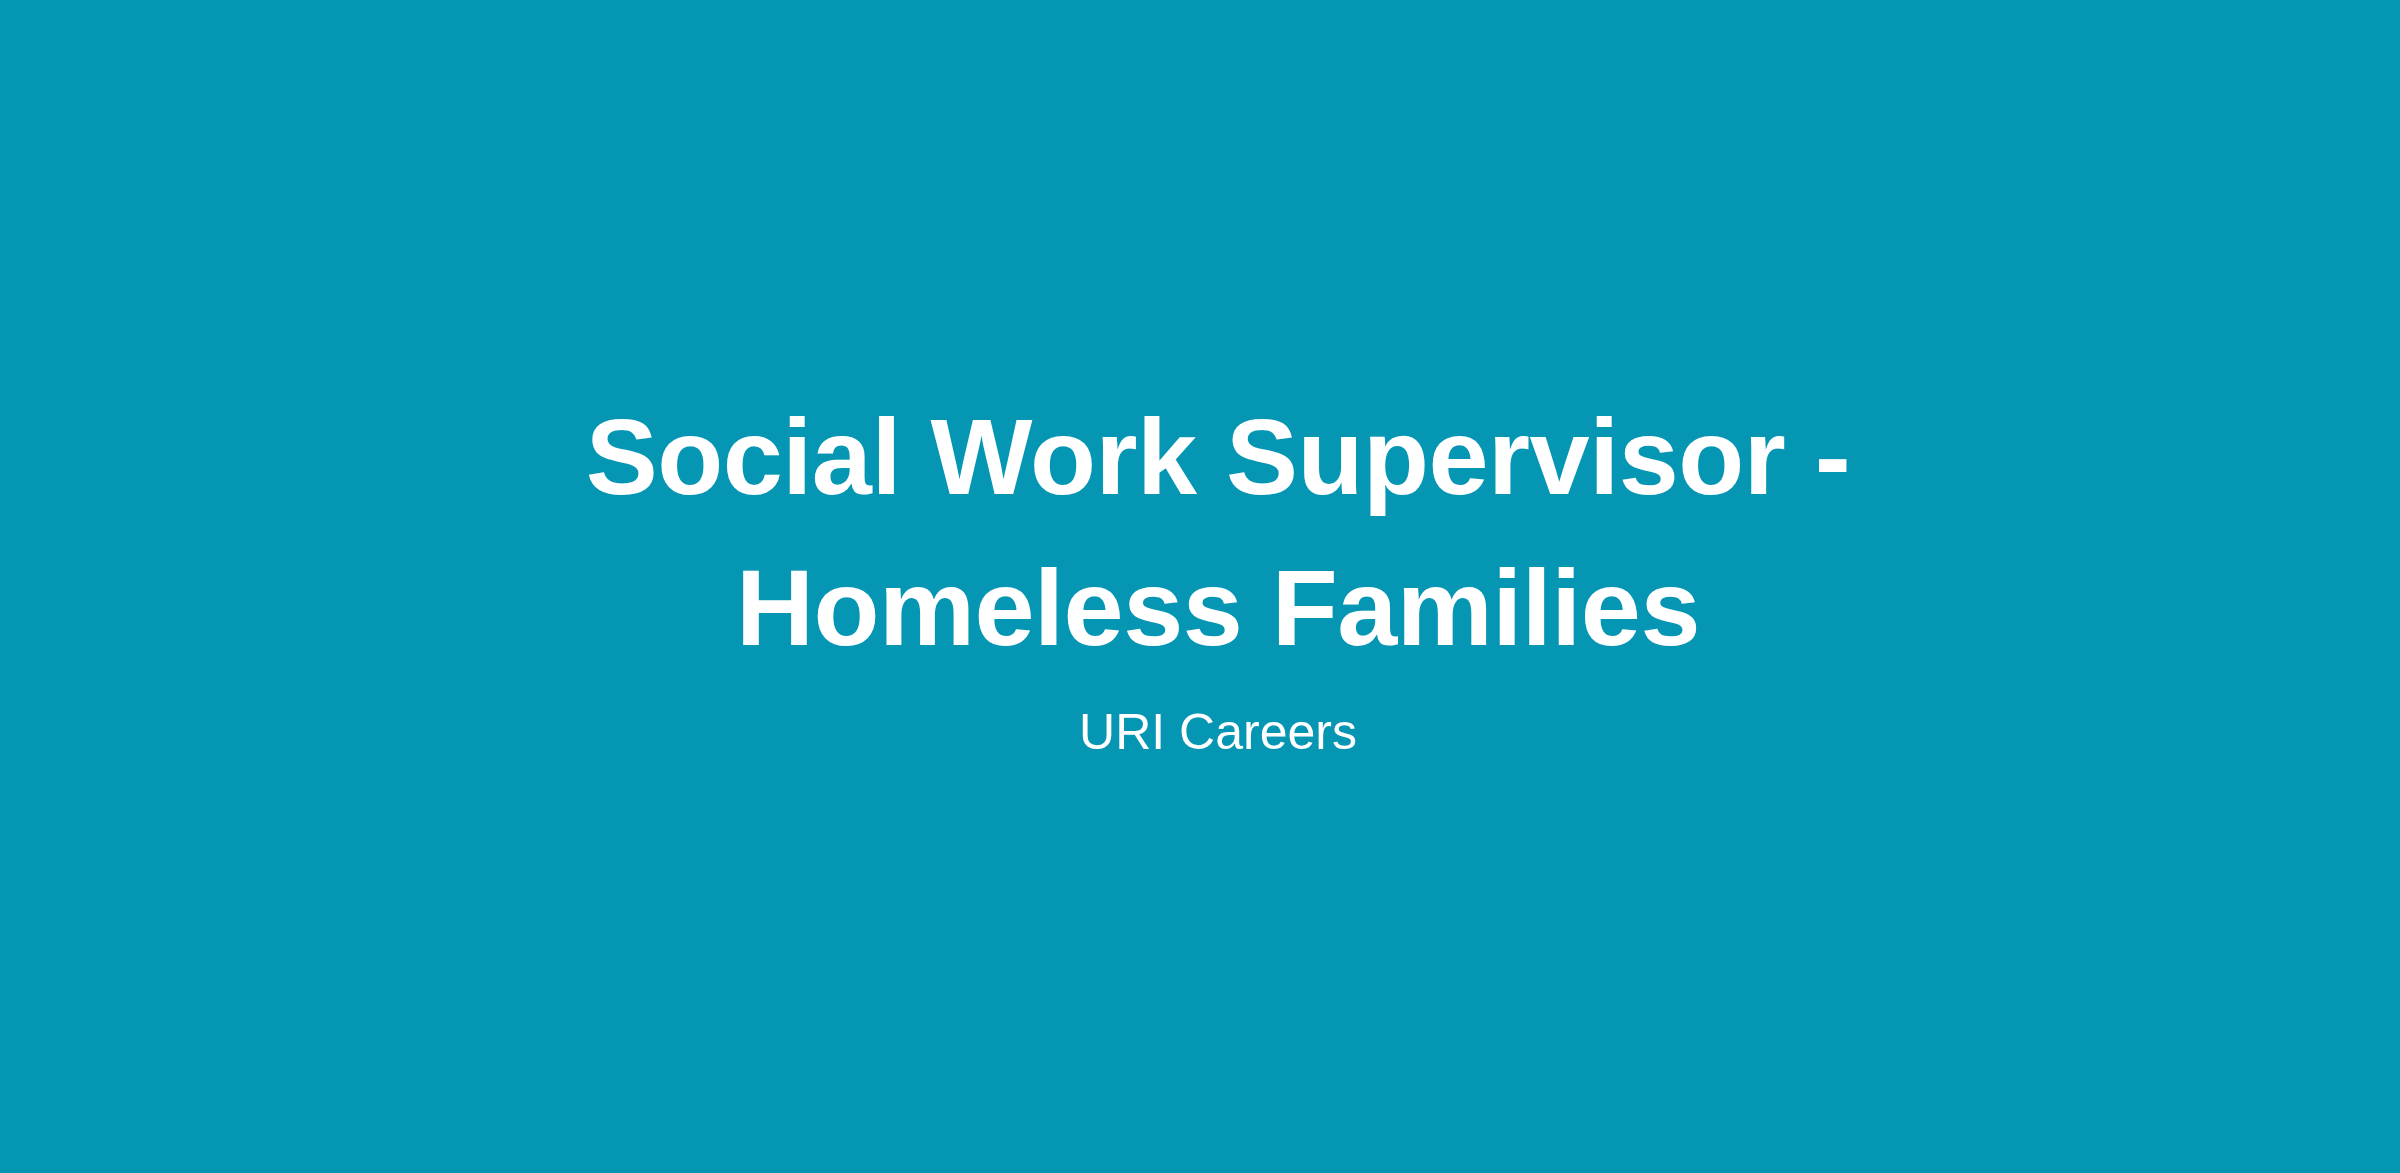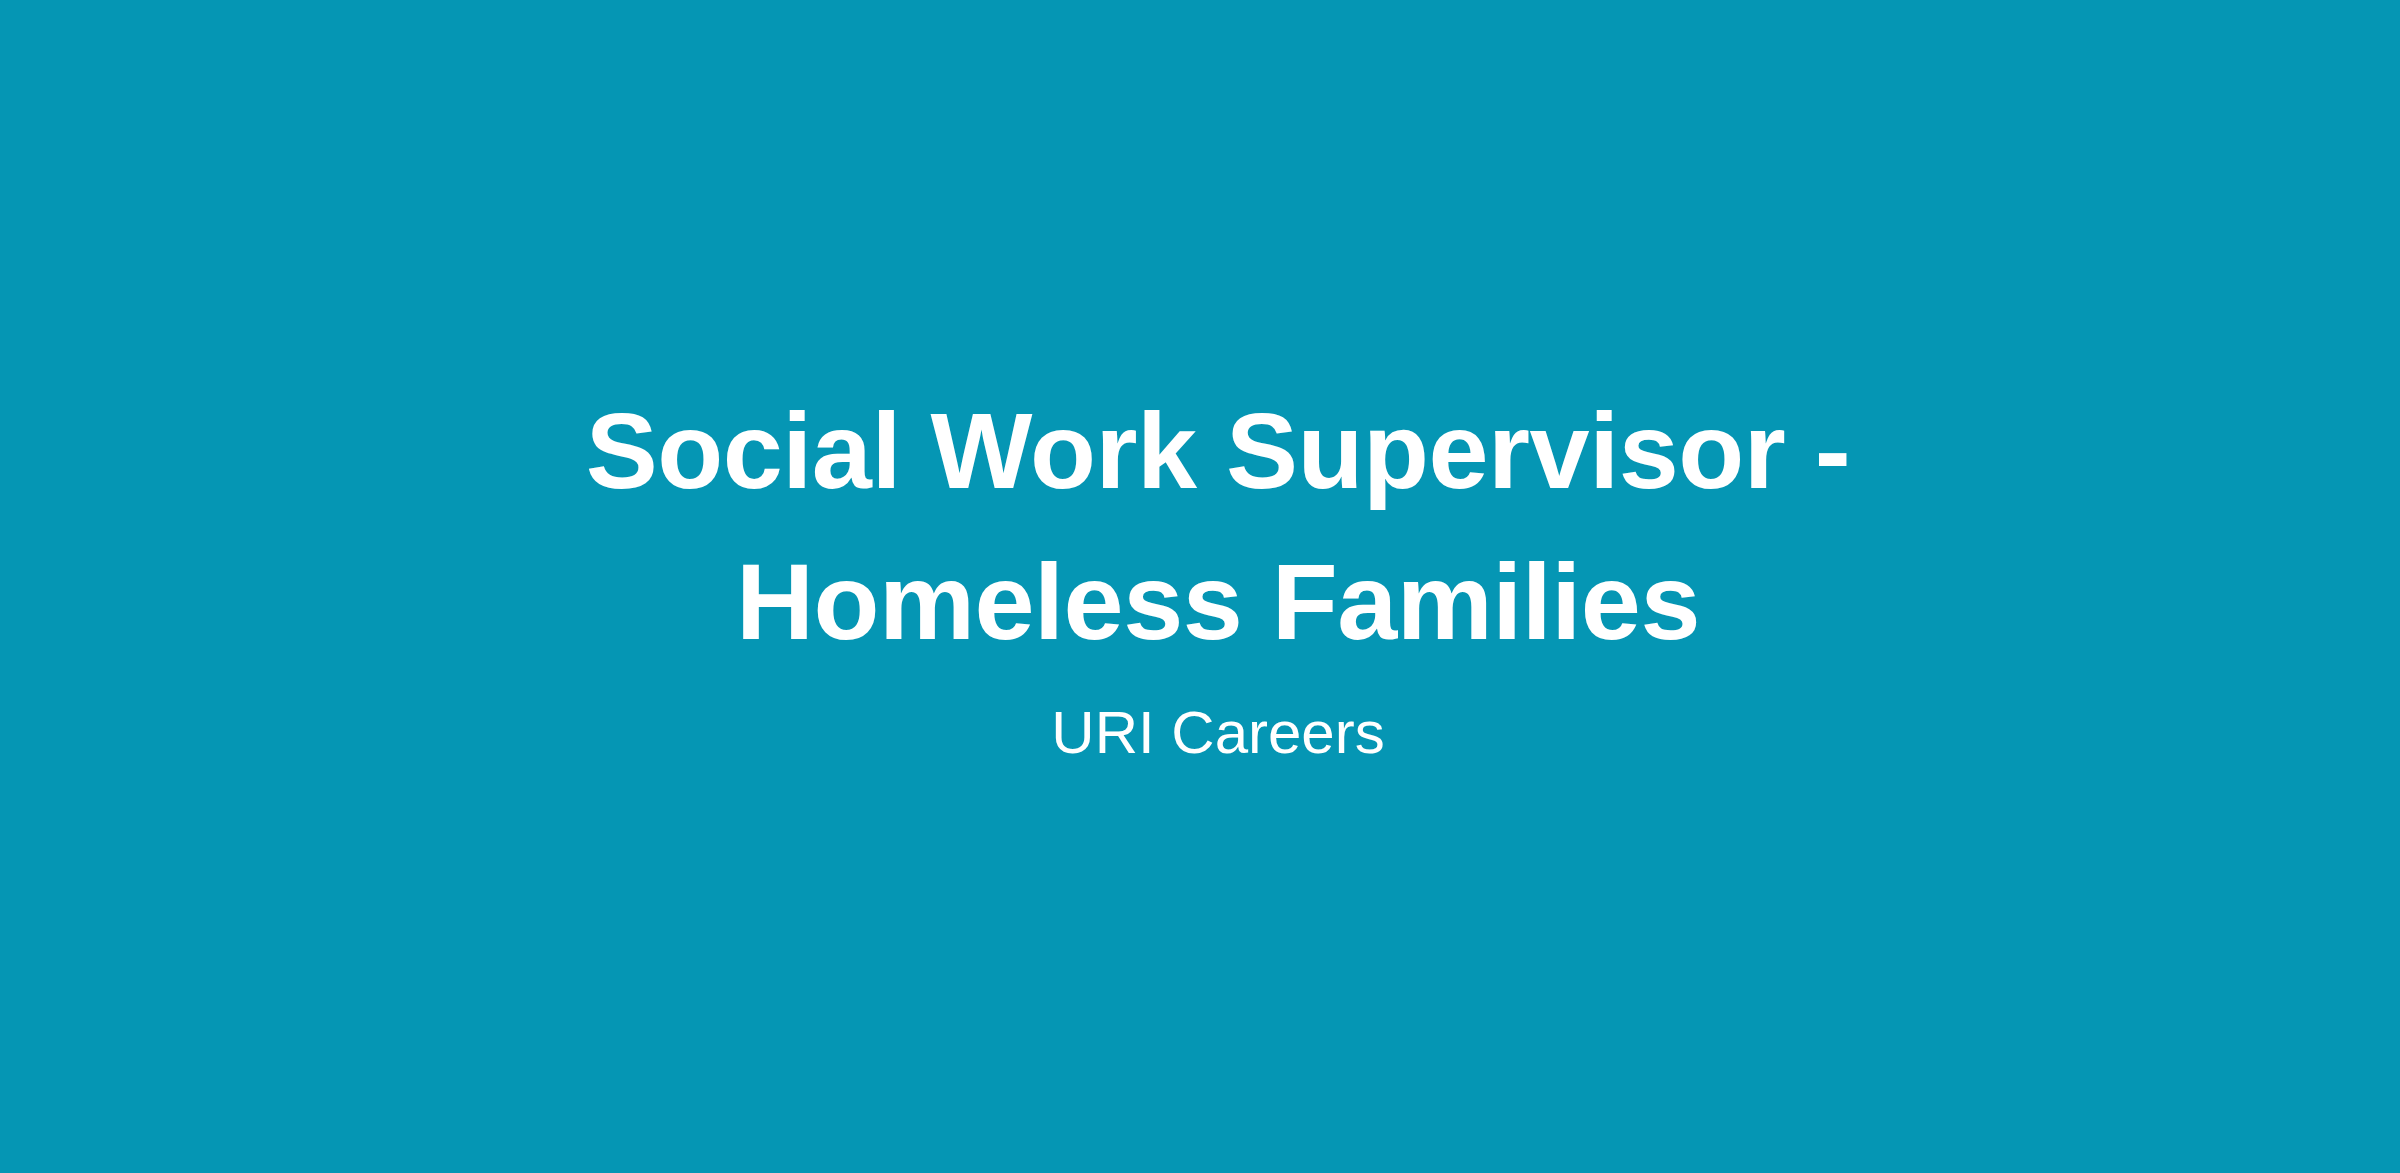--- a/index.html
+++ b/index.html
@@ -50,21 +50,21 @@
     color: #ffffff;
     text-align: center;
     word-wrap: break-word;
   }
 
   .card-subtitle {
     margin: 0;
     padding: 0;
     margin-top: 18px;
     font-family: "Liberation Sans", sans-serif;
-    font-size: 60px;
+    font-size: 50px;
     font-weight: 400;
     line-height: 1.25;
     letter-spacing: 0px;
     color: #ffffff;
     text-align: center;
   }
 </style>
 </head>
 <body>
 

